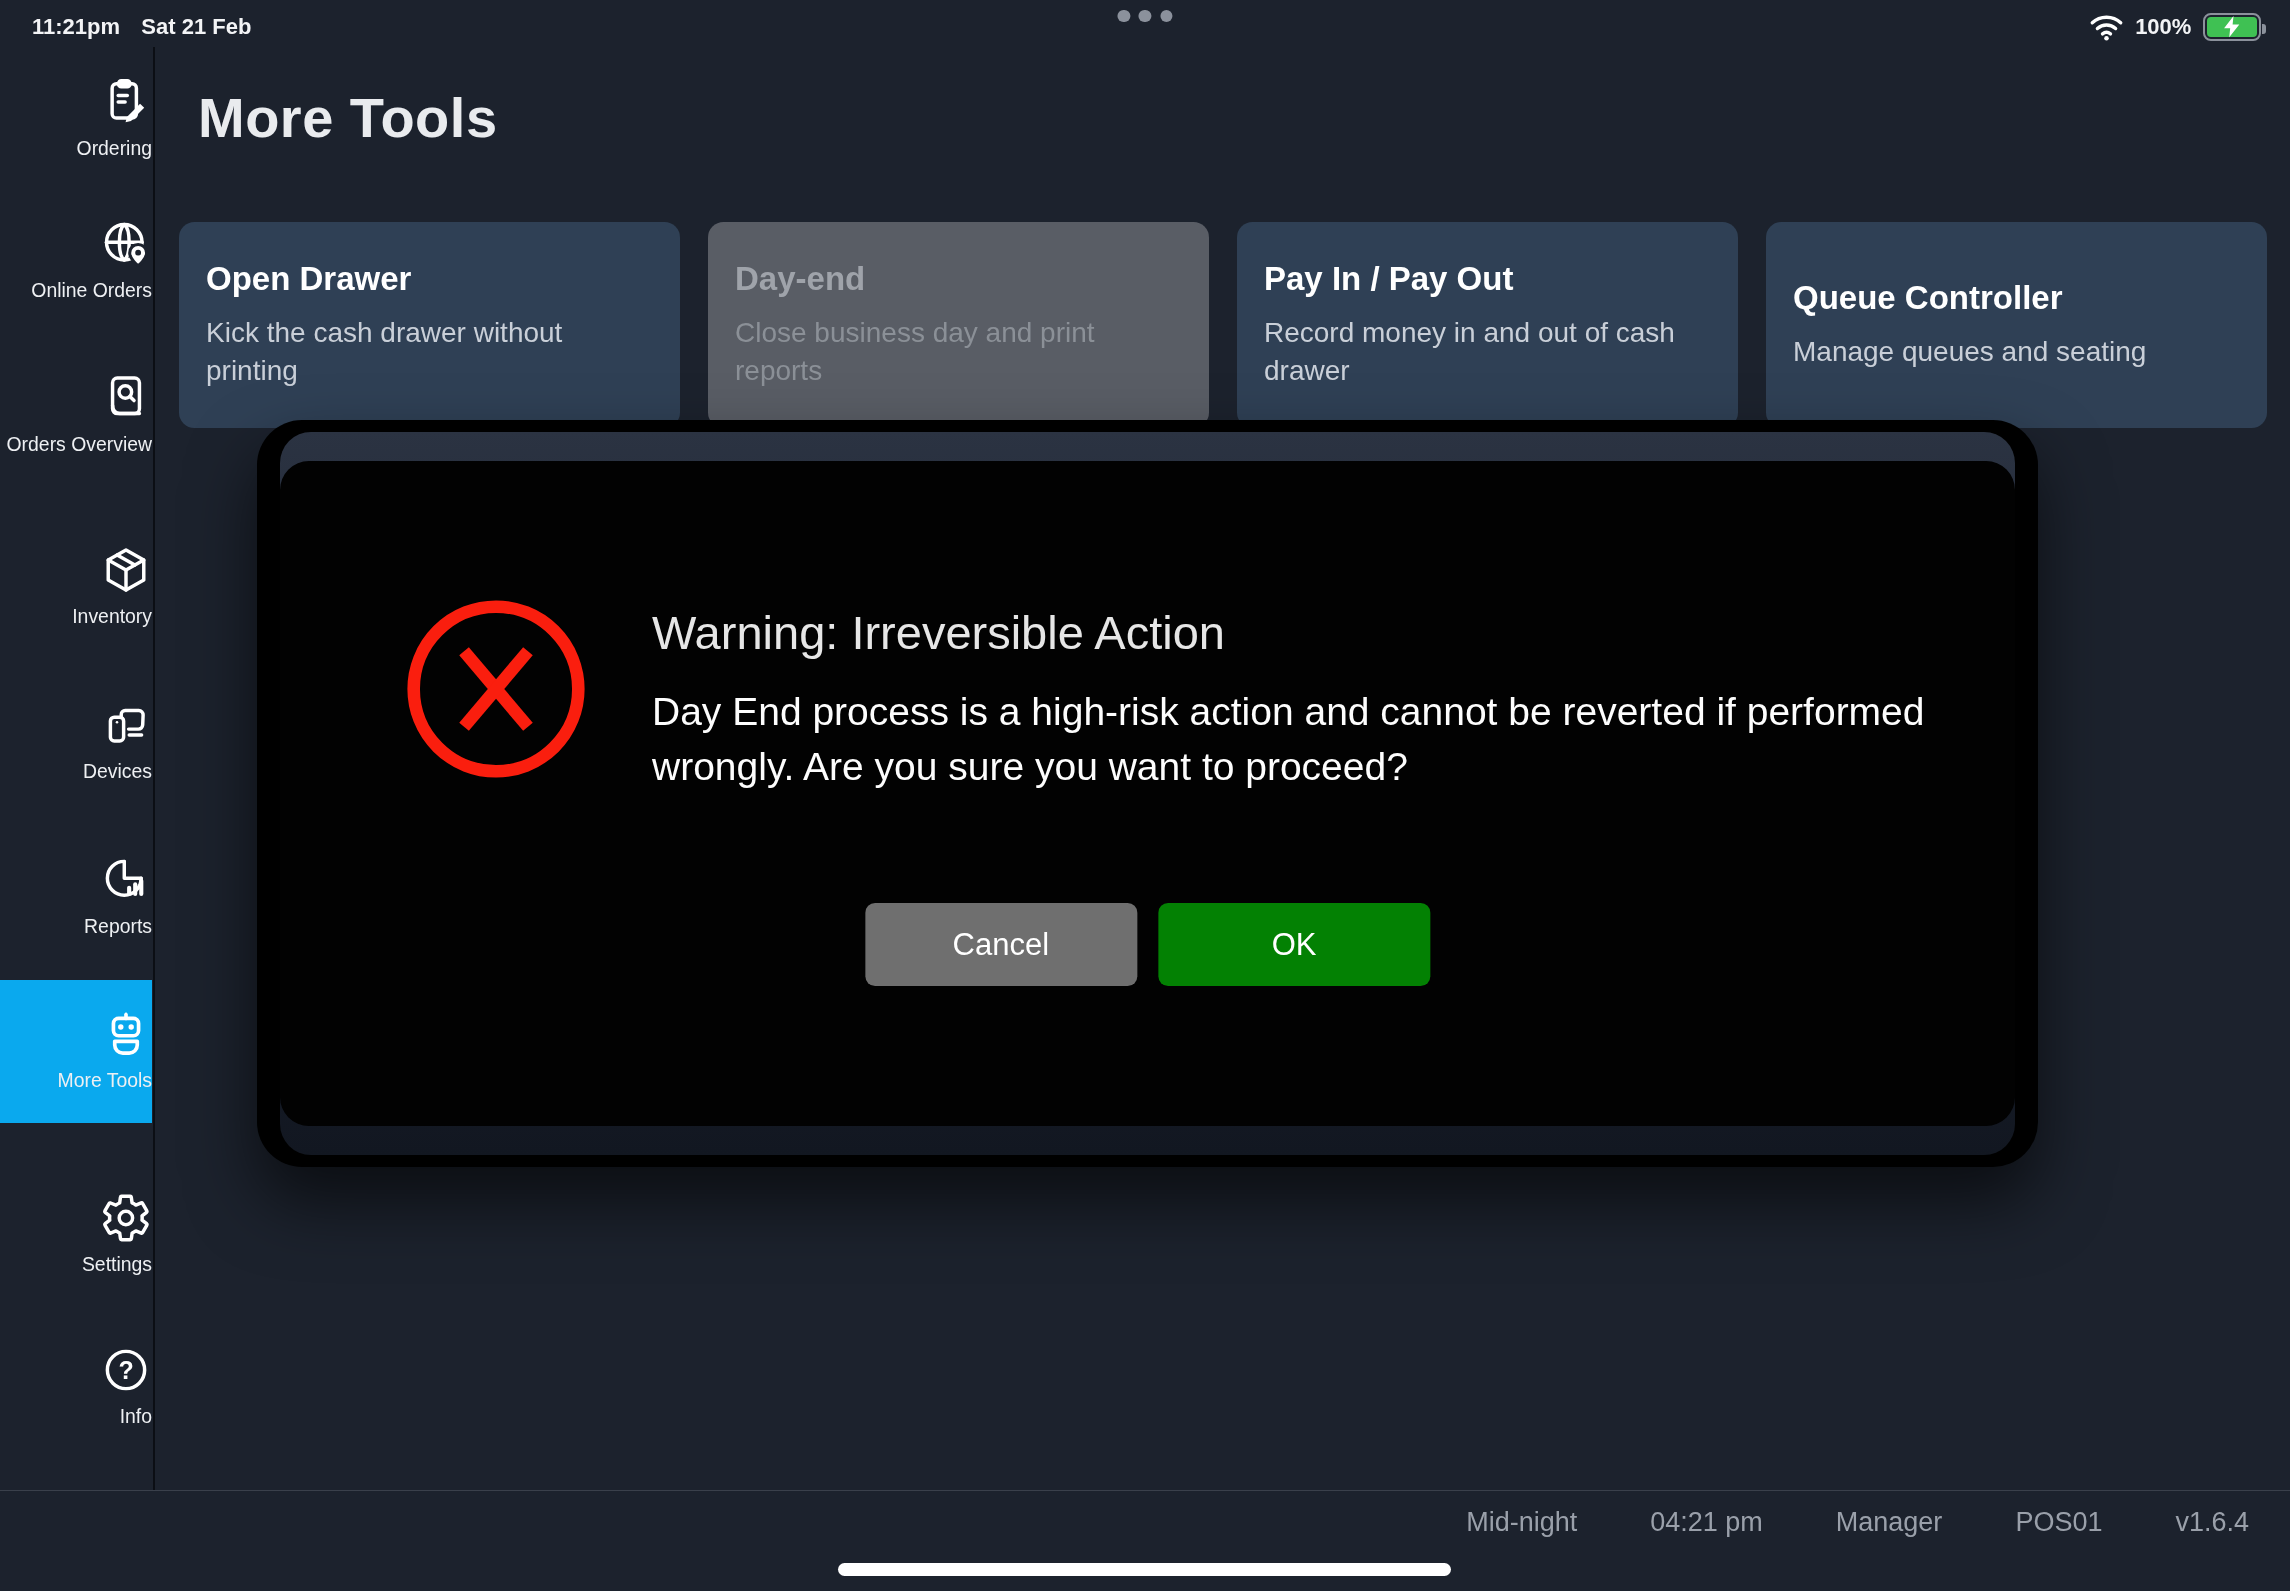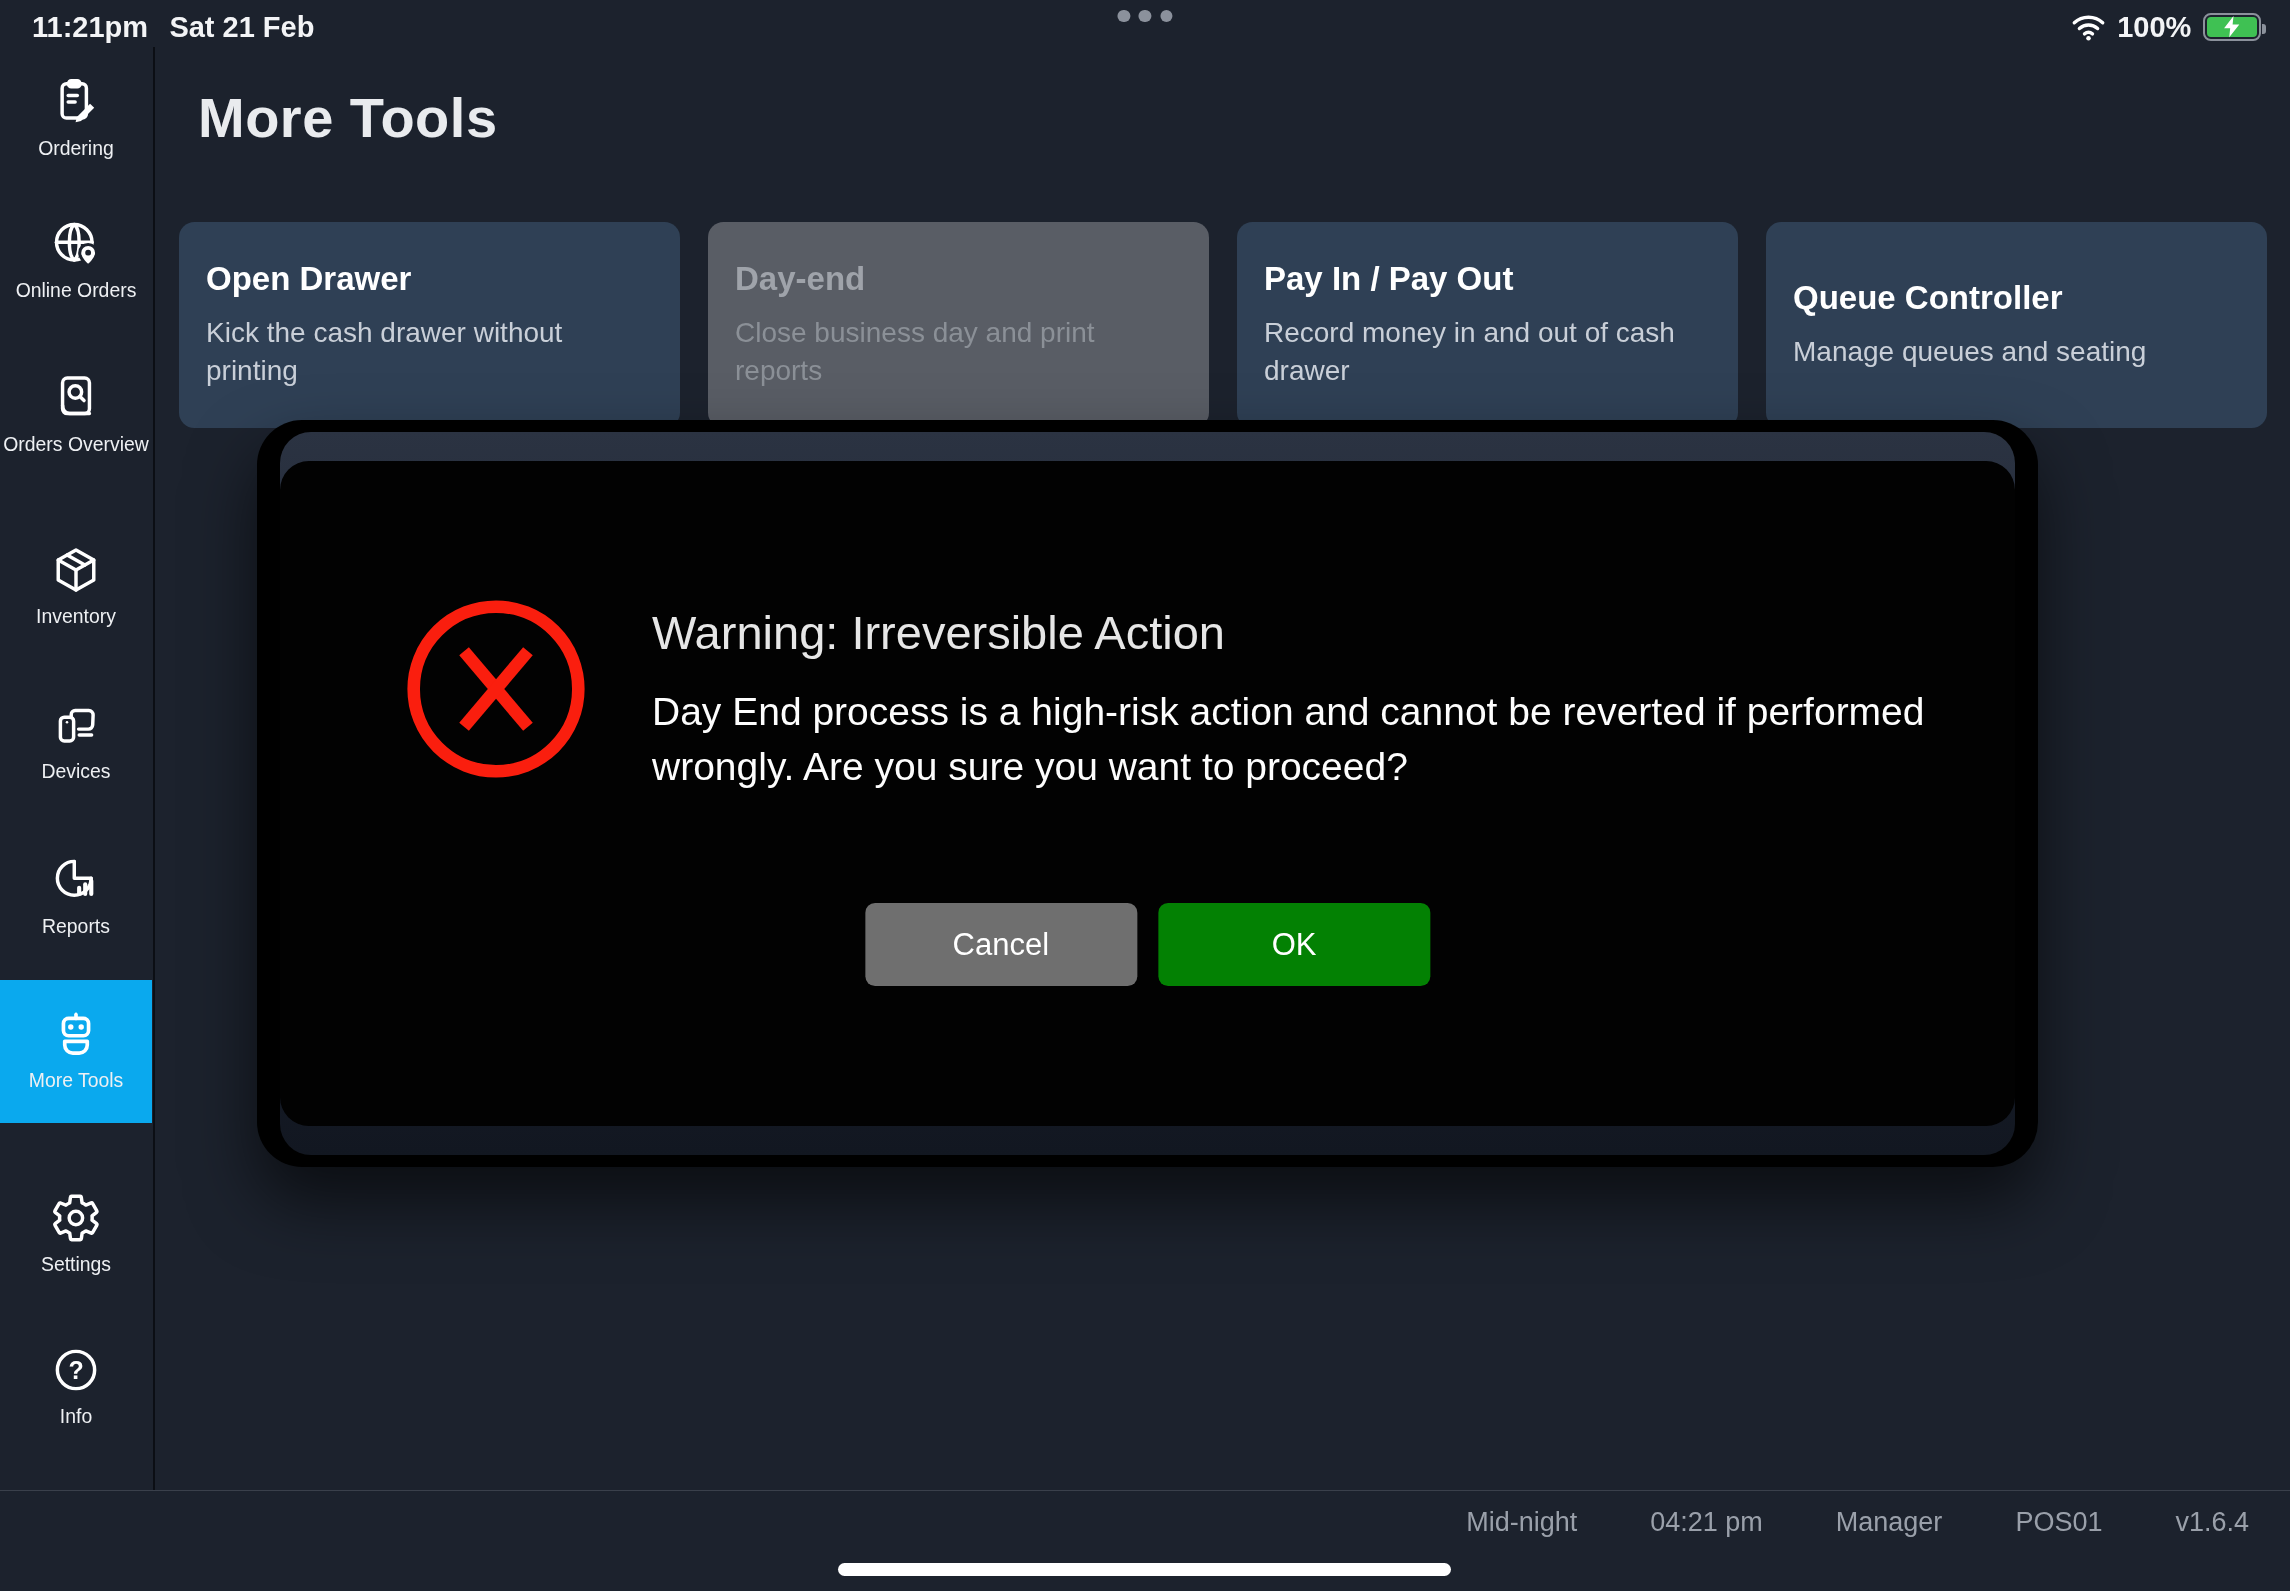--- a/index.html
+++ b/index.html
@@ -7,42 +7,42 @@
   .screen {
     position:relative; width:2290px; height:1591px;
     background:#1c222d; overflow:hidden;
     font-family:"Liberation Sans", sans-serif; color:#fff;
   }
 
   
   .statusbar {
     position:absolute; top:0; left:0; right:0; height:47px;
     display:flex; align-items:center; justify-content:space-between;
-    padding:7px 29px 0 32px; font-size:29px; font-weight:600; color:#f3f4f6;
+    padding:7px 29px 0 32px; font-size:22px; font-weight:600; color:#f3f4f6;
   }
   .status-left { display:flex; gap:21.3px; align-items:center; }
   .status-dots { position:absolute; left:50%; transform:translateX(-50%); top:9.7px;
     display:flex; gap:8.7px; }
   .status-dots span { width:12.6px; height:12.6px; border-radius:50%; background:#8b919c; }
   .status-right { display:flex; align-items:center; gap:11.6px; }
   .battery-shell { position:relative; width:58px; height:28px; border:2.4px solid #8b919b;
     border-radius:7.8px; padding:2.4px; }
   .battery-fill { width:100%; height:100%; border-radius:3.9px; background:#3fc153;
     display:flex; align-items:center; justify-content:center; }
   .battery-cap { position:absolute; right:-6.8px; top:8.7px; width:3.9px; height:10.7px;
     background:#8b919b; border-radius:0 2.9px 2.9px 0; }
 
   
   .sidebar {
     position:absolute; top:47px; left:0; width:155px; bottom:101px;
     background:#1c222d; border-right:2.9px solid #0b0e14;
   }
   .nav-item {
     position:absolute; left:0; width:152px; display:flex; flex-direction:column;
-    align-items:center; gap:8.7px; cursor:pointer;
+    align-items:flex-end; gap:8.7px; cursor:pointer;
   }
   .nav-item .label { font-size:19.4px; line-height:22px; color:#eef0f3; text-align:center; font-weight:400; }
   .nav-highlight {
     position:absolute; left:0; top:933px; width:152px; height:143px;
     background:#0aa9ee;
   }
   .nav-item svg { display:block; }
 
   
   .page-title {

